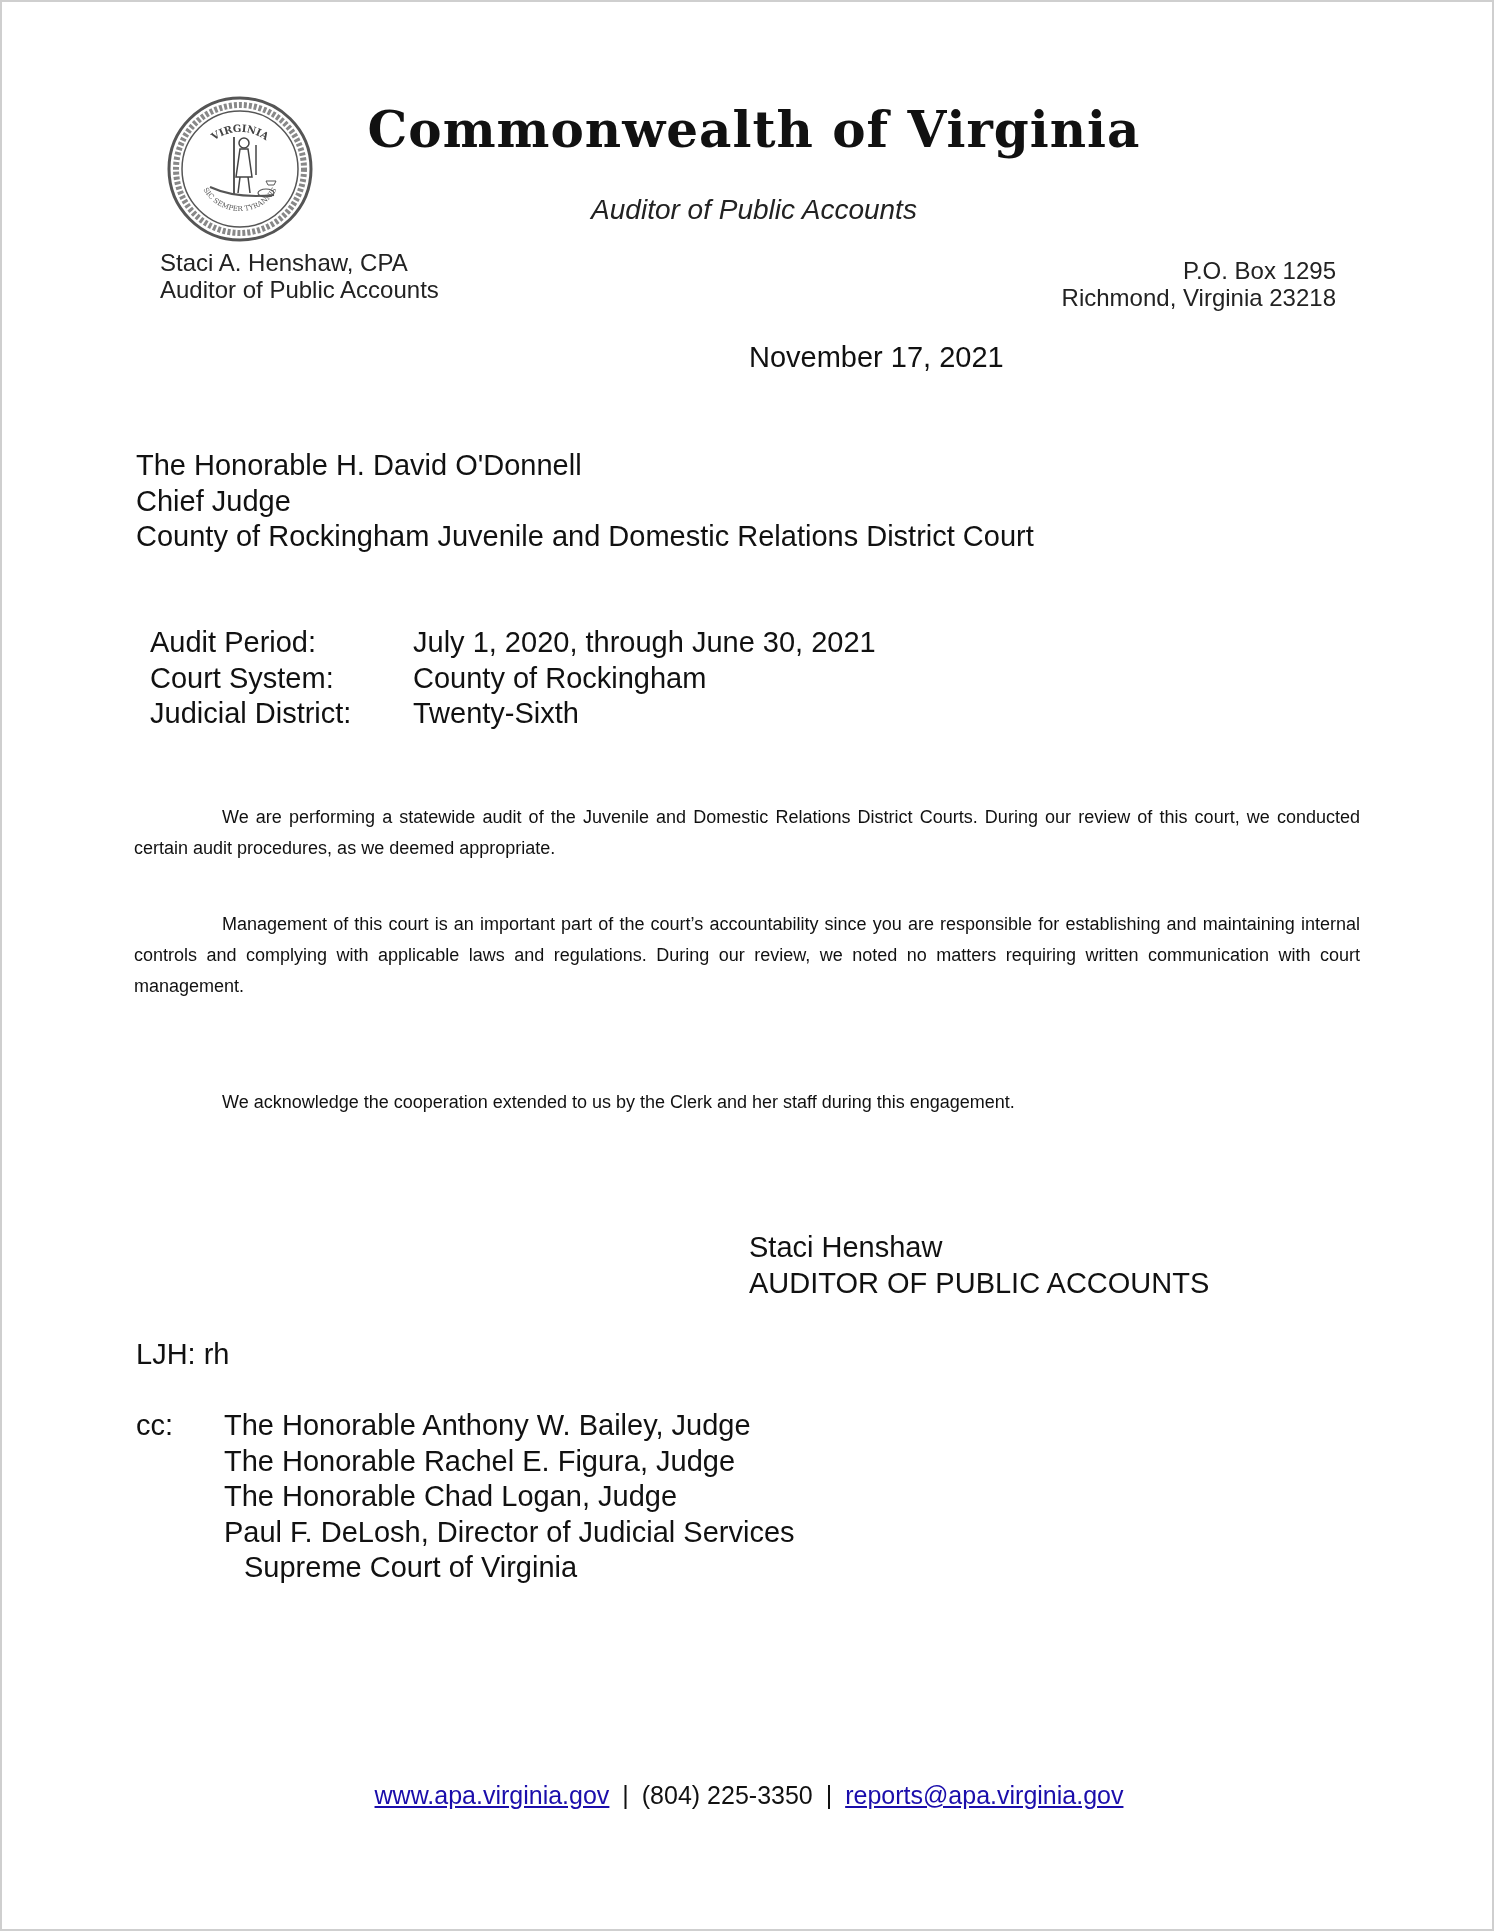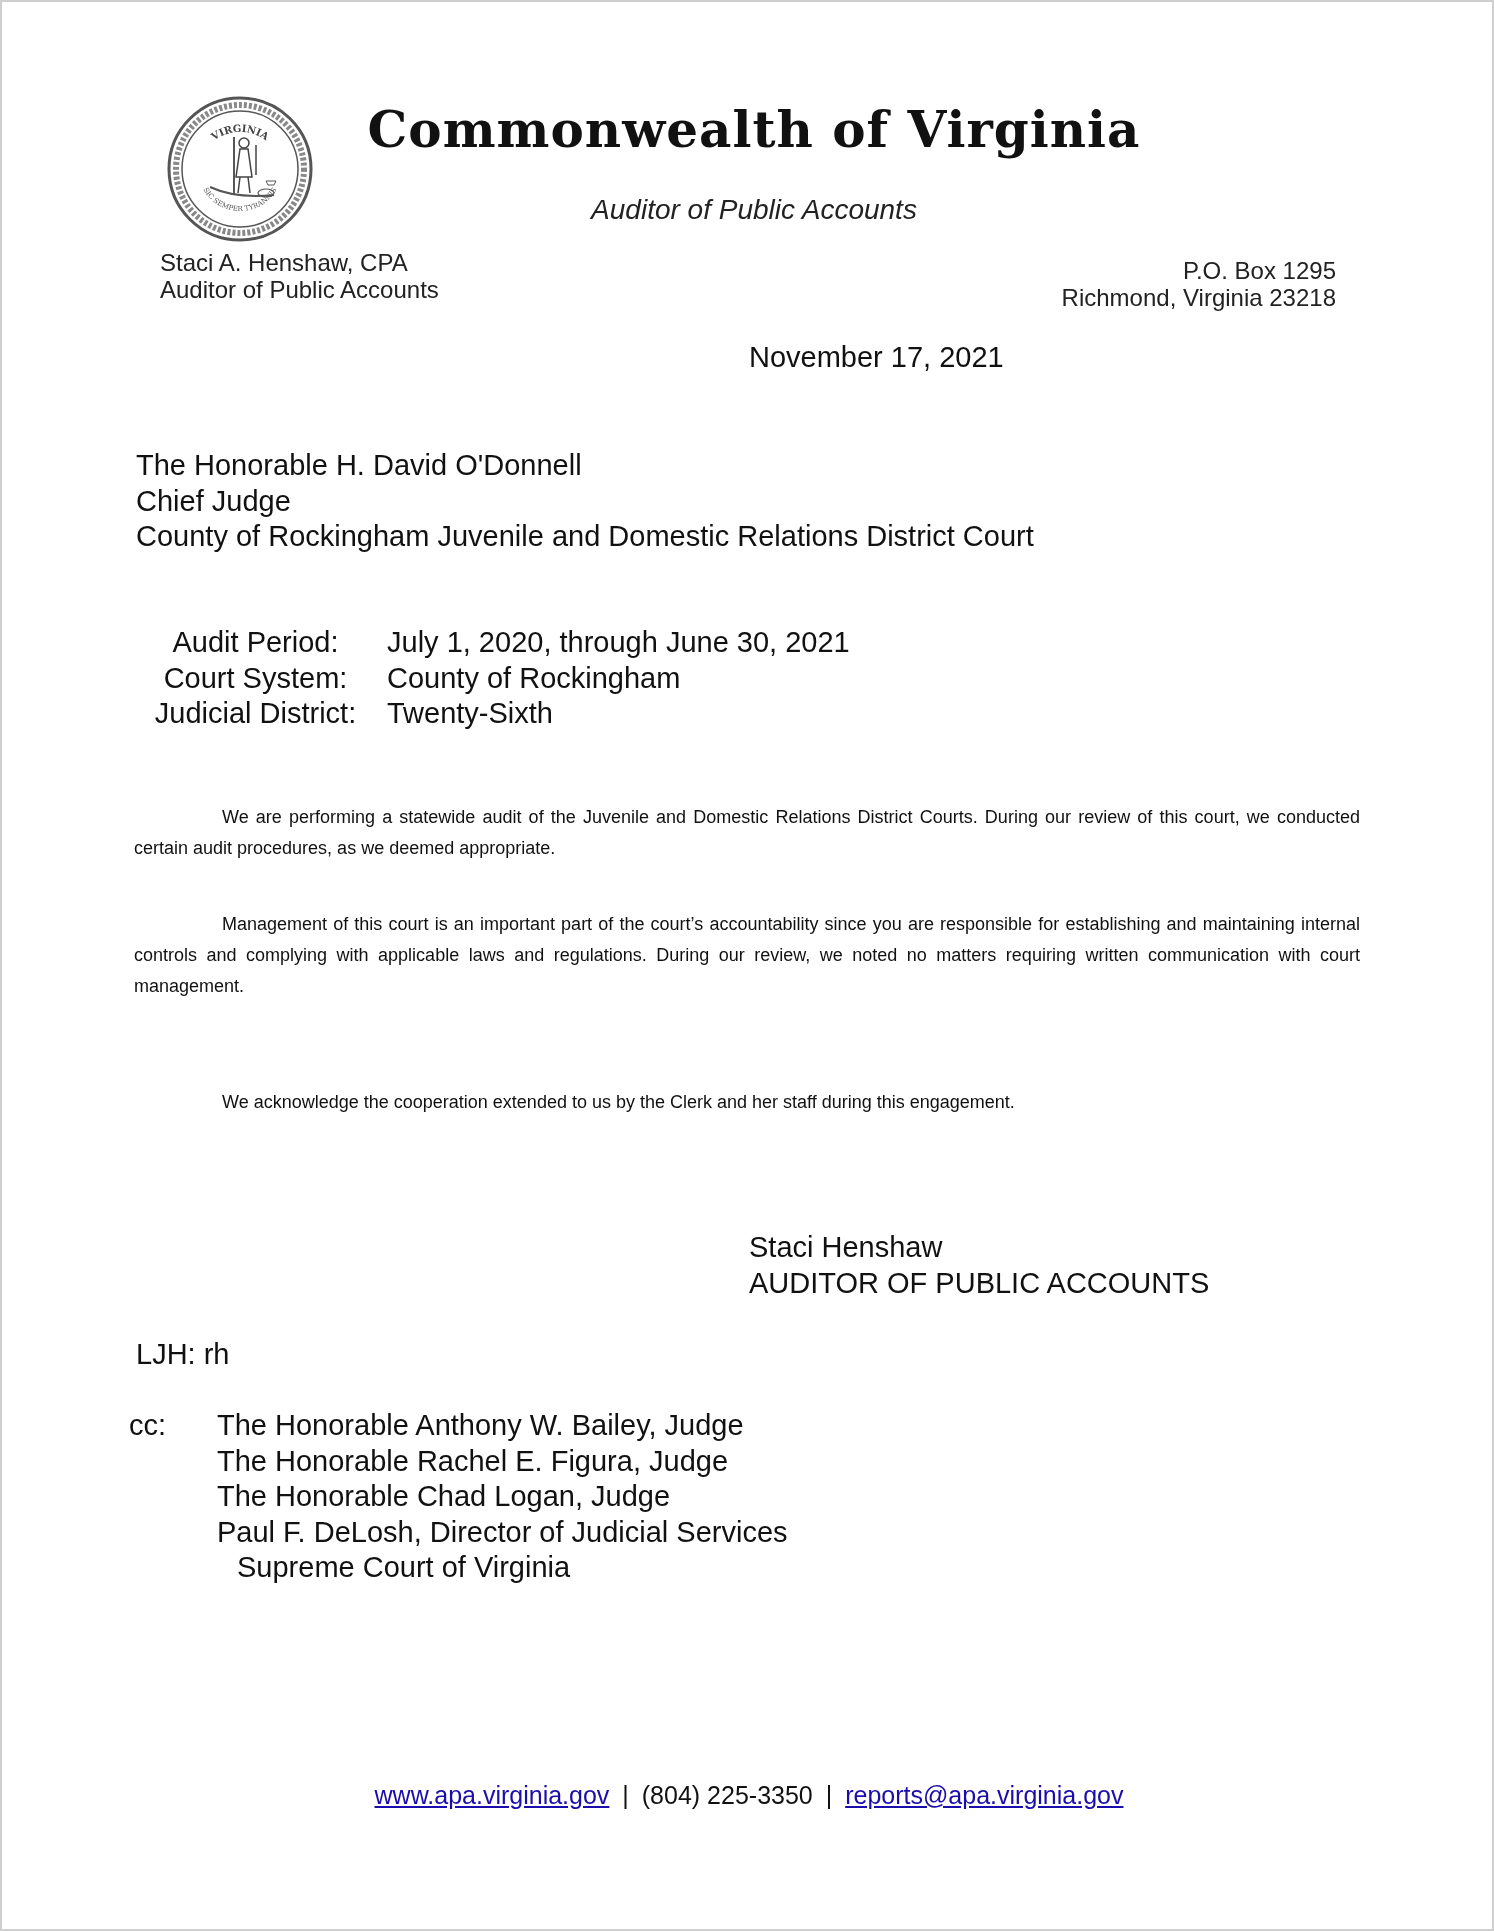--- a/index.html
+++ b/index.html
@@ -52,39 +52,39 @@
   }
   .lh-small { font-size: 24px; line-height: 27px; color: #222; }
   .lh-left { left: 158px; top: 247px; }
   .lh-right { right: 156px; top: 247px; text-align: right; margin-top: 8px; }
 
   .body-text { font-size: 29px; line-height: 35.5px; color: #111; }
 
   .date { left: 747px; top: 338px; }
   .addressee { left: 134px; top: 446px; }
 
-  .meta-table { left: 122px; top: 623px; text-align: center; }
+  .meta-table { left: 148px; top: 623px; }
   .meta-row { display: flex; }
   .meta-label { width: 263px; }
 
   .para {
     position: absolute;
     left: 132px; width: 1226px;
     text-align: justify;
     font-size: 18px; line-height: 31px;
   }
   .para .indent { display: inline-block; width: 88px; }
   .p1 { top: 800px; }
   .p2 { top: 907px; }
   .p3 { top: 1085px; }
 
   .signature { left: 747px; top: 1228px; }
   .initials { left: 134px; top: 1335px; }
 
-  .cc-block { left: 127px; top: 1406px; }
+  .cc-block { left: 134px; top: 1406px; }
   .cc-row { display: flex; }
   .cc-label { width: 88px; }
   .cc-sub { padding-left: 20px; }
 
   .footer {
     position: absolute;
     left: 0; width: 1494px; top: 1776px;
     text-align: center;
     font-size: 25px; line-height: 35px;
     color: #111;

